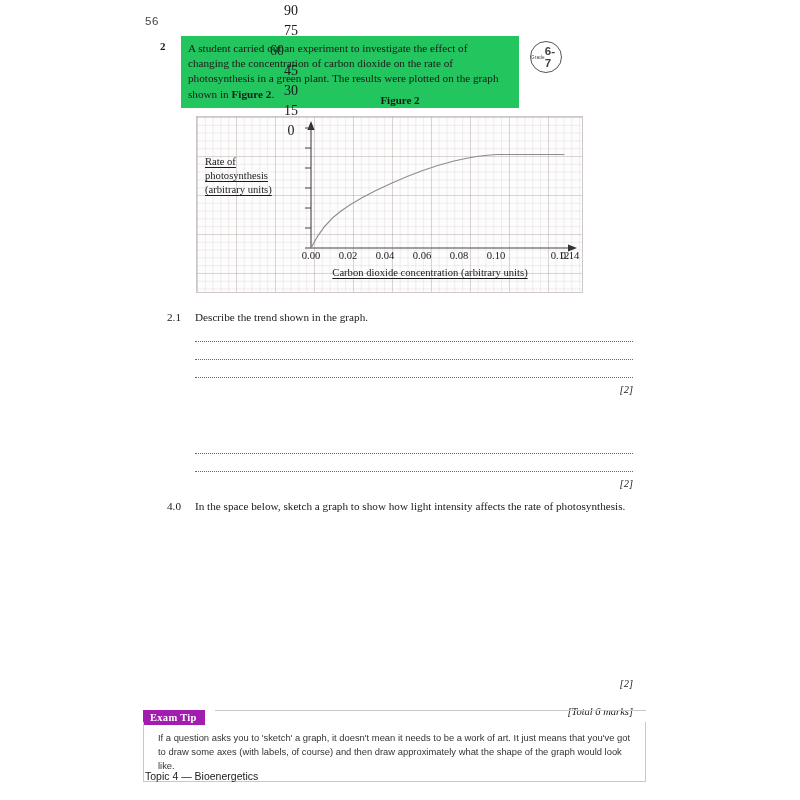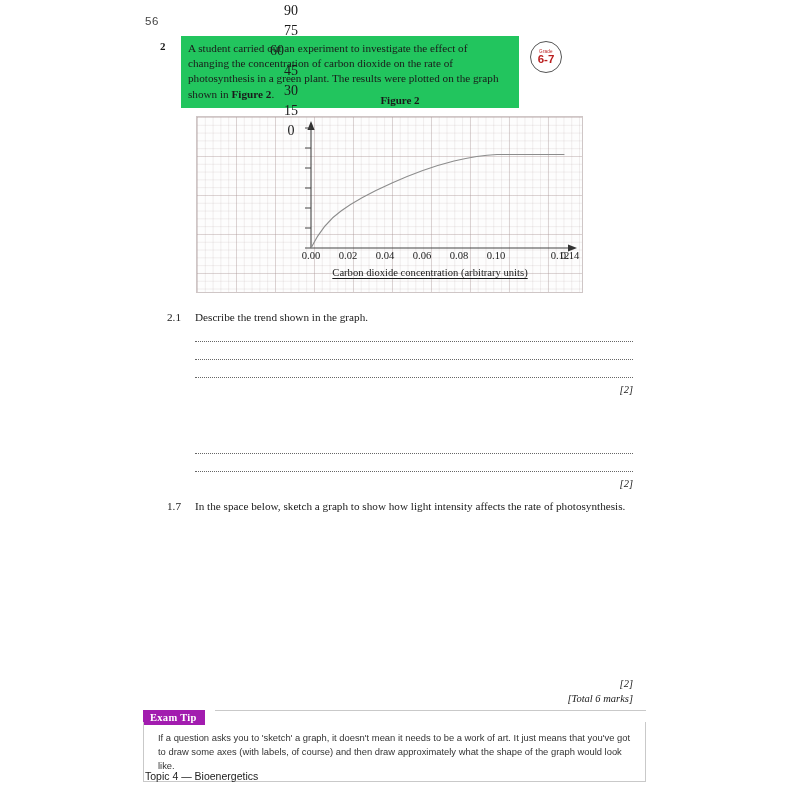--- a/index.html
+++ b/index.html
@@ -48,24 +48,24 @@
   .stem-box b { font-weight: bold; }
 
   
   .grade-badge {
     position: absolute;
     left: 530px; top: 41px;
     width: 30px; height: 30px;
     border: 1.4px solid #555;
     border-radius: 50%;
     display: flex;
-    flex-direction: column;
+    flex-direction: row;
     align-items: center;
     justify-content: center;
-    color: #b91c1c;
+    color: #404040;
   }
   .grade-badge .g-word {
     font-family: "Liberation Sans", sans-serif;
     font-size: 4.6px;
     letter-spacing: .2px;
     line-height: 5px;
   }
   .grade-badge .g-val {
     font-family: "Liberation Sans", sans-serif;
     font-size: 11.5px;
@@ -165,20 +165,21 @@
     font-size: 10.5px;
     font-style: italic;
     color: #222;
   }
   .total-marks {
     position: absolute;
     width: 120px;
     text-align: right;
     font-size: 10.5px;
     font-style: italic;
+    margin-top: 13px;
   }
 
   
   .tip-wrap { position: absolute; left: 143px; top: 710px; width: 503px; }
   .tip-tab {
     position: absolute;
     left: 0; top: 0;
     background: #a21caf;
     color: #ffffff;
     font-weight: bold;
@@ -248,20 +249,25 @@
       <line x1="109" y1="92" x2="115" y2="92"></line>
       <line x1="109" y1="72" x2="115" y2="72"></line>
       <line x1="109" y1="52" x2="115" y2="52"></line>
       <line x1="109" y1="32" x2="115" y2="32"></line>
       <line x1="109" y1="12" x2="115" y2="12"></line>
     </g>
 
     <path d="M115,132 C122,118 132,104 145,95 C160,84 178,75 196,67 C216,58 238,50 258,45 C275,41 290,39 301,38.5 L368,38.5" fill="none" stroke="#8c8c8c" stroke-width="1.15" stroke-linecap="round"></path>
   </svg>
 
+  <div class="ylabel">
+    <div>Rate of</div>
+    <div>photosynthesis</div>
+    <div>(arbitrary units)</div>
+  </div>
 
   <div class="ytick" style="left:278px; top:122.5px;">0</div>
   <div class="ytick" style="left:278px; top:102.5px;">15</div>
   <div class="ytick" style="left:278px; top:82.5px;">30</div>
   <div class="ytick" style="left:278px; top:62.5px;">45</div>
   <div class="ytick" style="left:264px; top:42.5px;">60</div>
   <div class="ytick" style="left:278px; top:22.5px;">75</div>
   <div class="ytick" style="left:278px; top:2.5px;">90</div>
 
   <div class="xtick" style="left:294px; top:250px;">0.00</div>
@@ -282,21 +288,21 @@
   <div class="dots" style="top:340px;"></div>
   <div class="dots" style="top:358px;"></div>
   <div class="dots" style="top:376px;"></div>
   <div class="marks" style="left:573px; top:384px;">[2]</div>
 
   <div class="dots" style="top:452px;"></div>
   <div class="dots" style="top:470px;"></div>
   <div class="marks" style="left:573px; top:478px;">[2]</div>
 
   <div class="subq" style="left:167px; top:499px; width:470px;">
-    <span class="sq-num">1.7</span>
+    <span class="sq-num">4.0</span>
     <span class="sq-text">In the space below, sketch a graph to show how light intensity affects the rate of photosynthesis.</span>
   </div>
   <div style="position:absolute; left:195px; top:520px; width:438px; height:155px;"></div>
   <div class="marks" style="left:573px; top:678px;">[2]</div>
   <div class="total-marks" style="left:513px; top:693px;">[Total 6 marks]</div>
 
   <div class="tip-wrap">
     <div class="tip-rule"></div>
     <div class="tip-tab">Exam Tip</div>
     <div class="tip-body">If a question asks you to 'sketch' a graph, it doesn't mean it needs to be a work of art.  It just means that you've got to draw some axes (with labels, of course) and then draw approximately what the shape of the graph would look like.</div>

